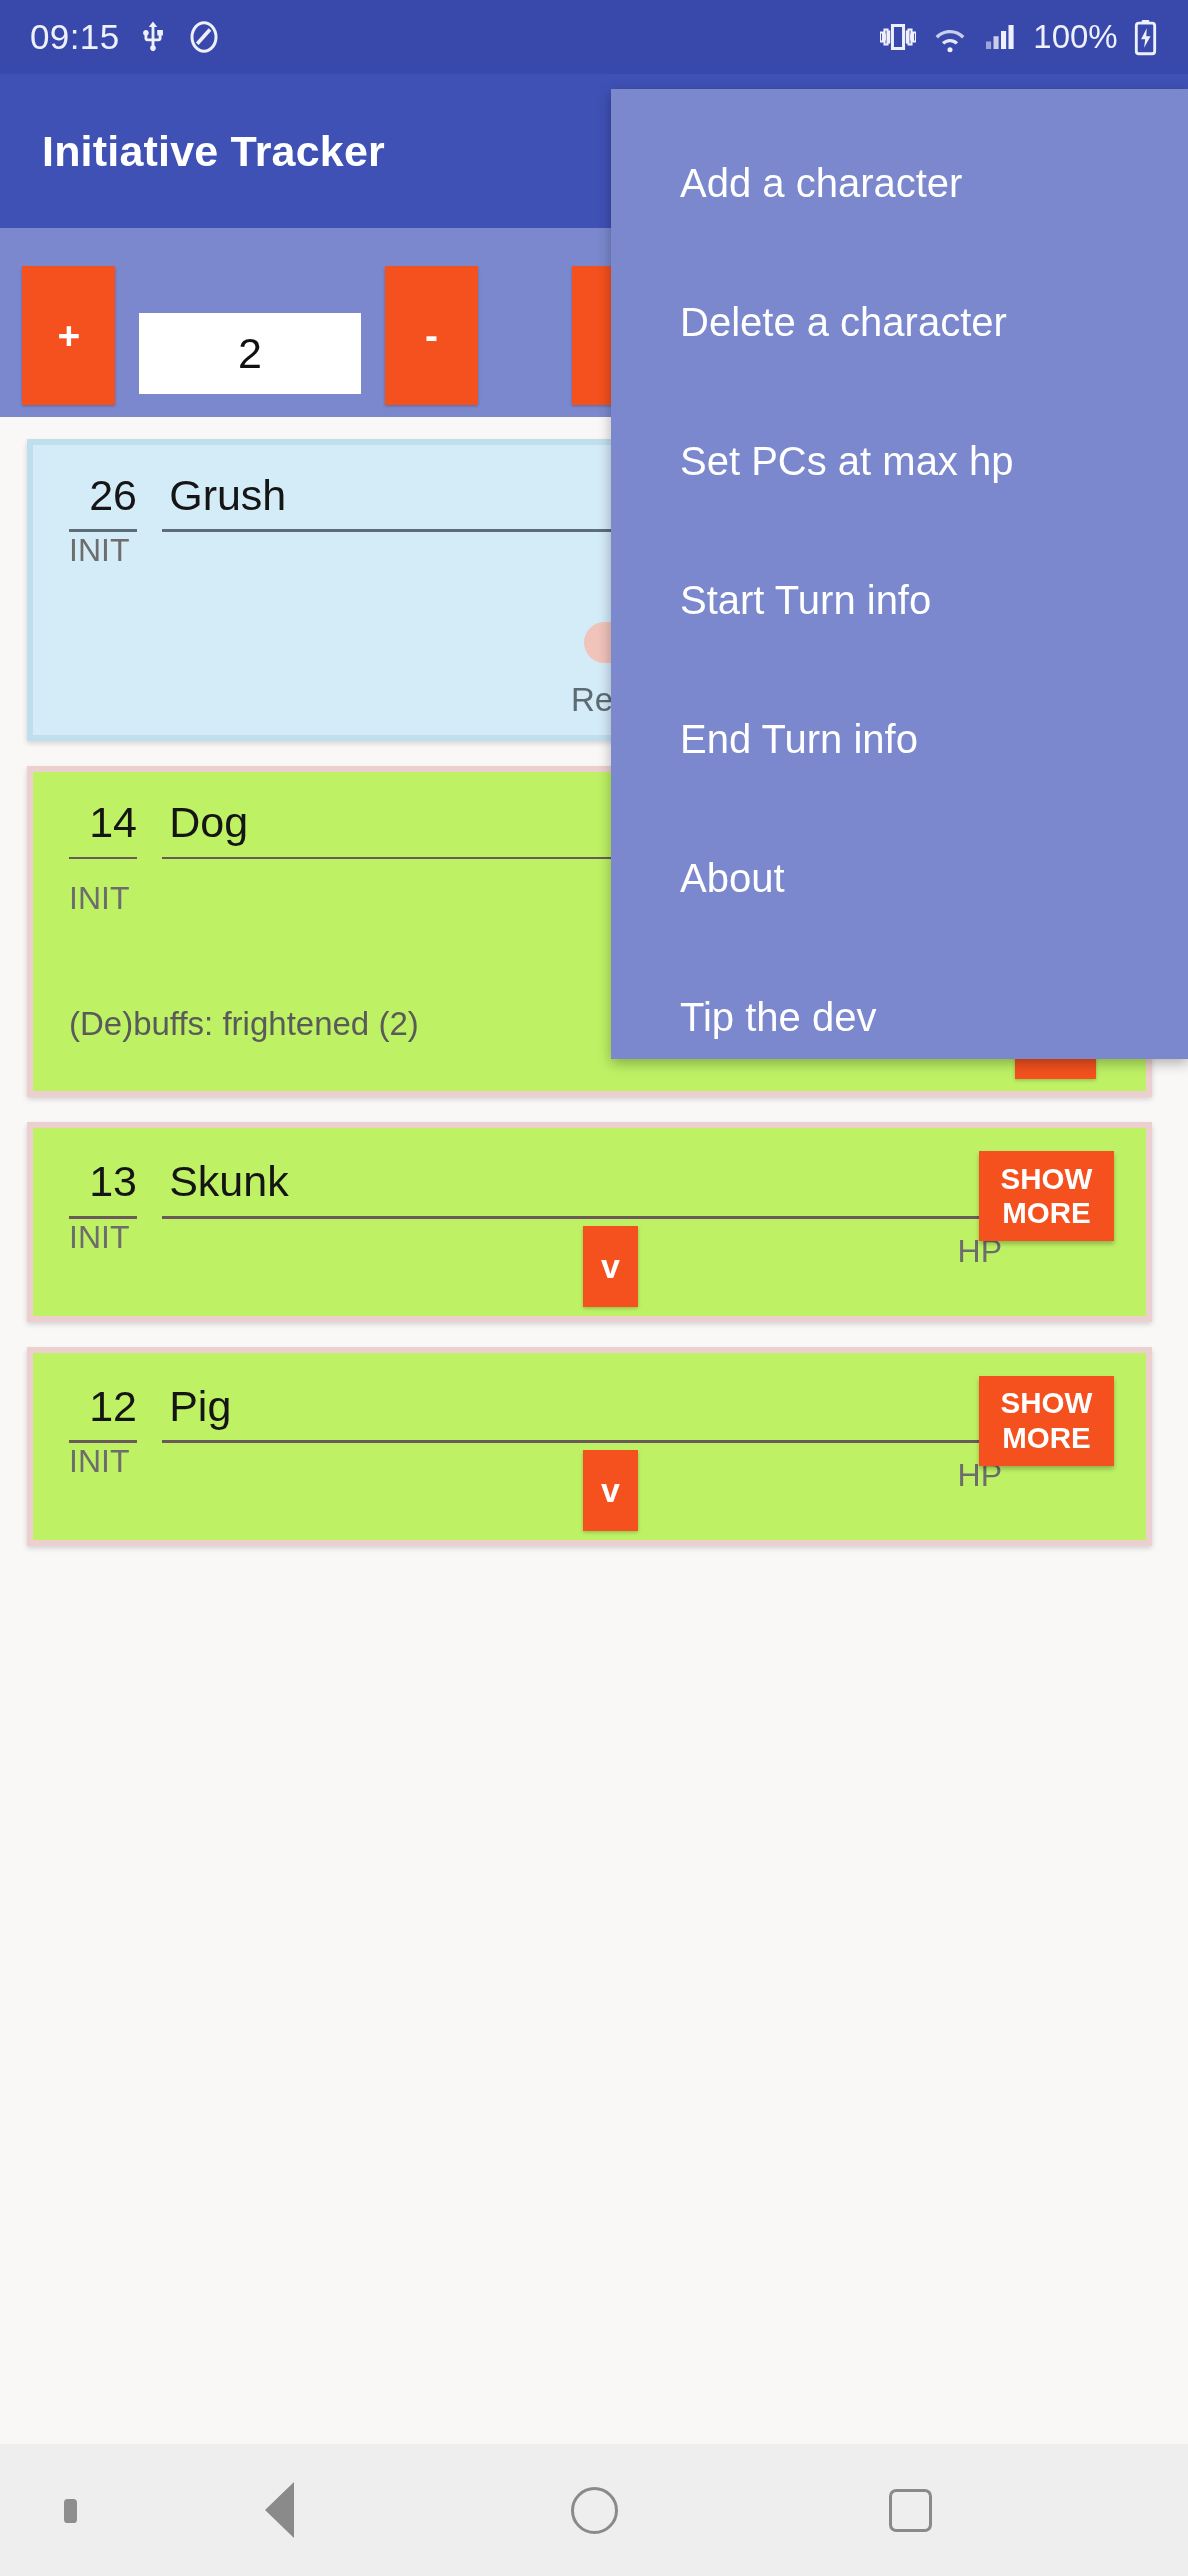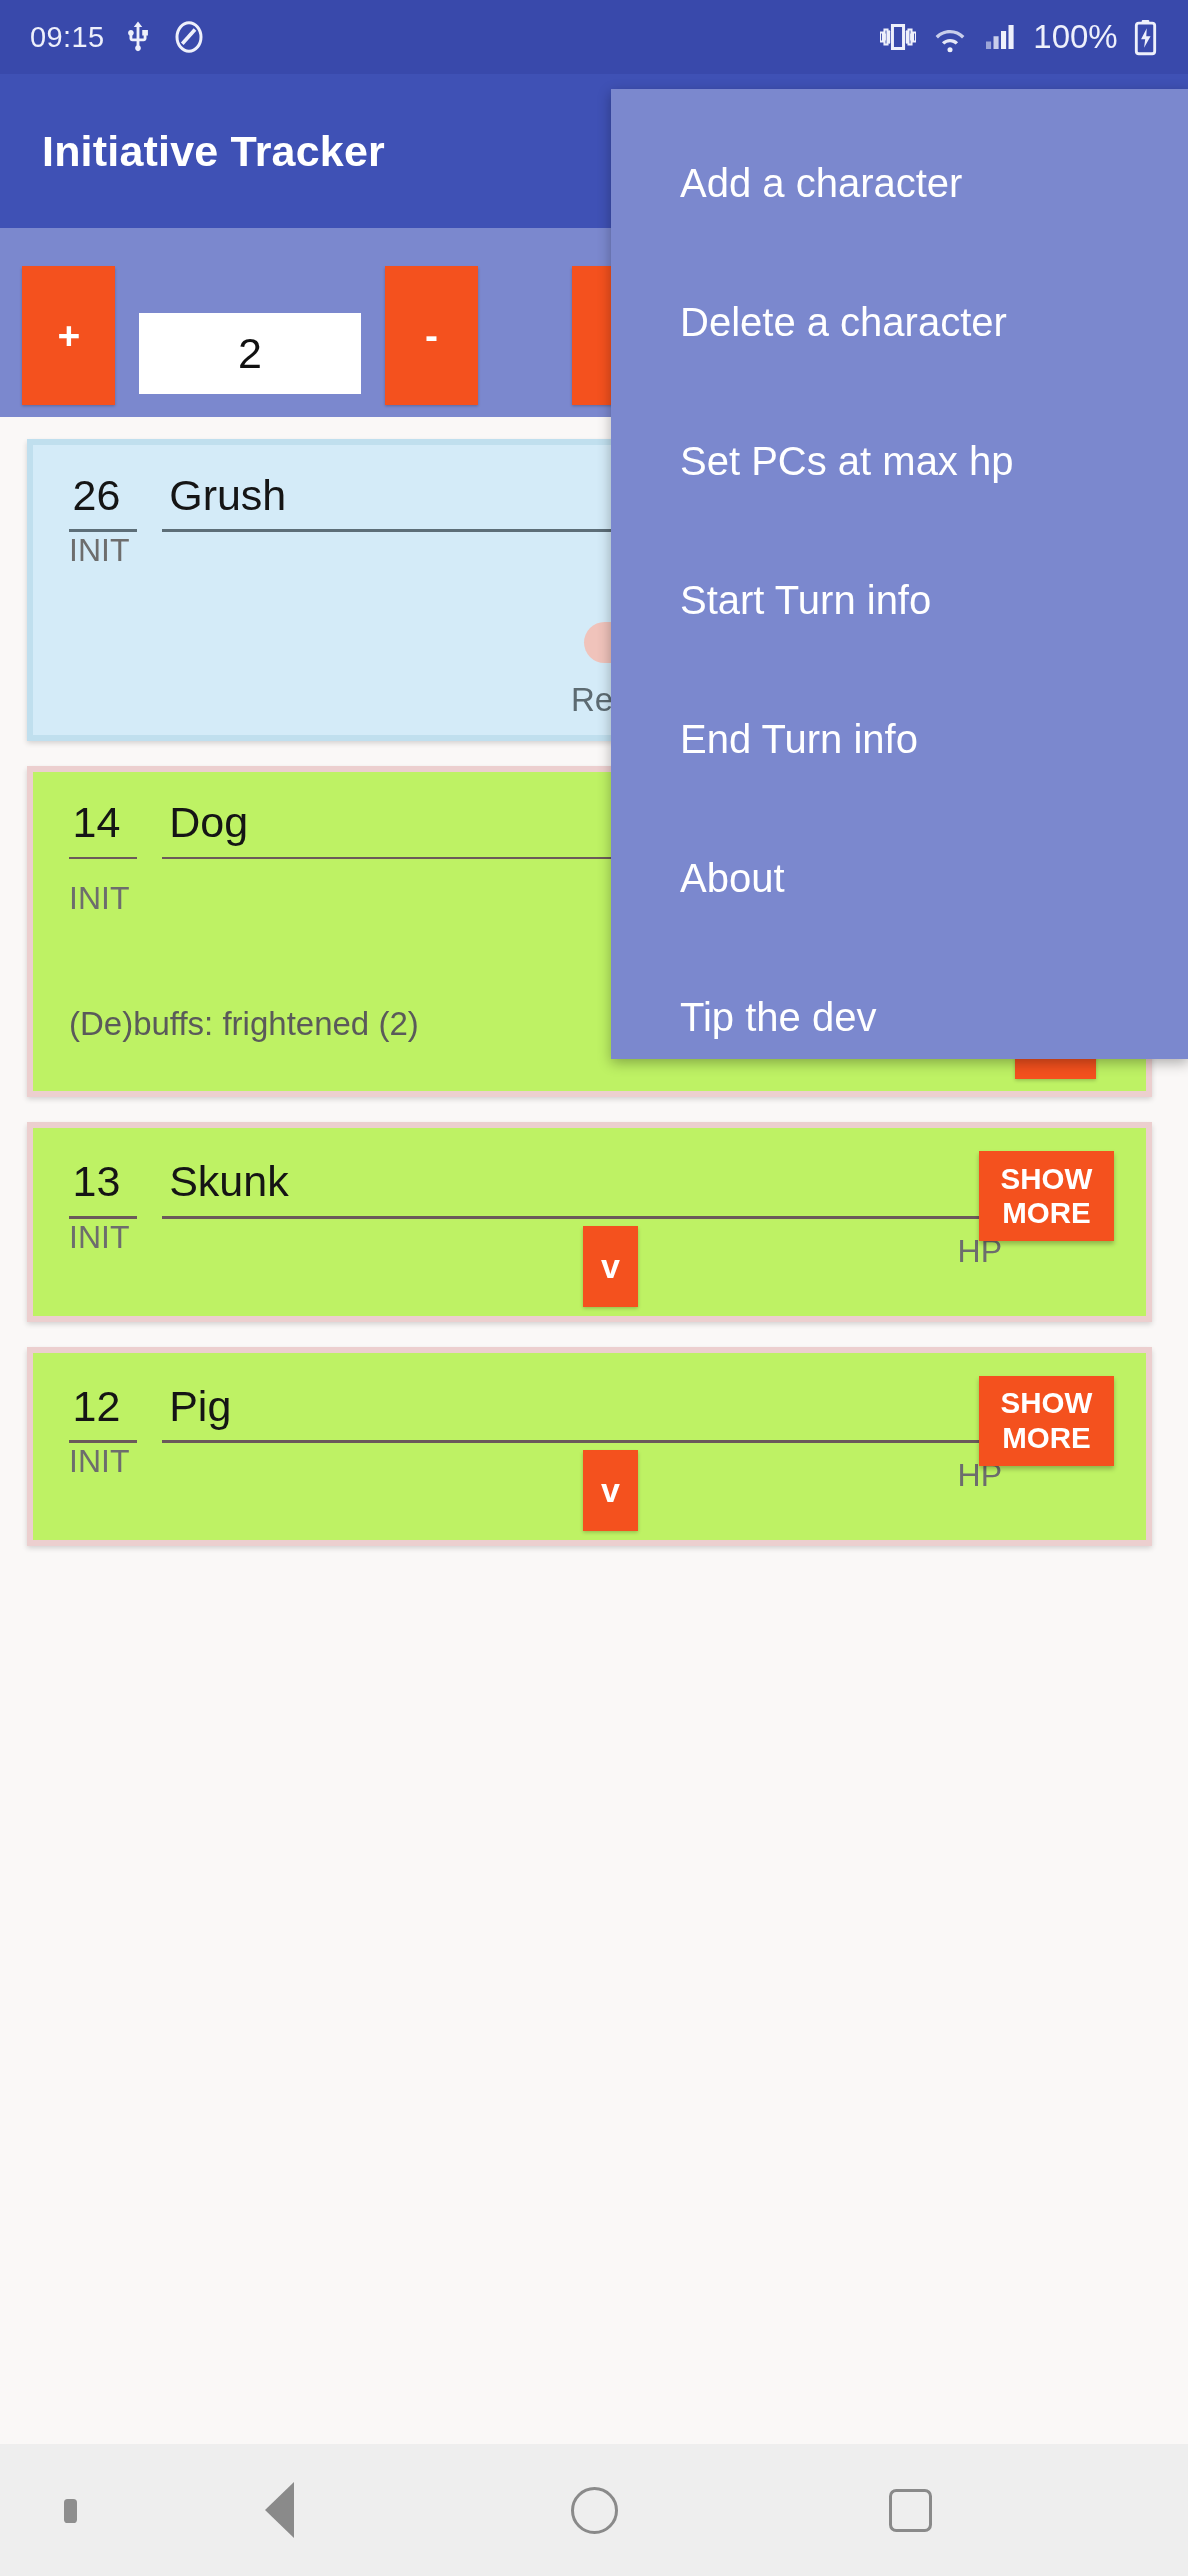--- a/index.html
+++ b/index.html
@@ -26,21 +26,21 @@
     left: 0; top: 0;
     width: 1189px; height: 74px;
     background: #3949ab;
     display: flex;
     align-items: center;
     padding: 0 30px;
     color: #eef0fb;
   }
   #status-left { display: flex; align-items: center; gap: 16px; }
   #status-right { margin-left: auto; display: flex; align-items: center; gap: 14.3px; }
-  .sb-clock { font-size: 29px; letter-spacing: 0.4px; }
+  .sb-clock { font-size: 35px; letter-spacing: 0.4px; }
   .sb-pct { font-size: 33px; letter-spacing: 0px; }
   .sb-icon { display: inline-flex; align-items: center; justify-content: center; }
 
   
   #app-bar {
     position: absolute;
     left: 0; top: 74px;
     width: 1189px; height: 154px;
     background: #3f51b5;
     display: flex;
@@ -121,21 +121,21 @@
     line-height: 1.0;
     padding-bottom: 12.5px;
     white-space: nowrap;
   }
   .fld-underline {
     height: 2.7px;
     background: #6b5a5a;
   }
   .card.pc .fld-underline { background: #5d6e78; }
   .f-init { width: 68px; }
-  .f-init .fld-val { padding-left: 3.6px; }
+  .f-init .fld-val { padding-left: 3.6px; text-align: right; }
   .f-name { flex: 1 1 auto; margin-left: 25px; }
   .f-name .fld-val { padding-left: 7.2px; }
   .f-hp   { width: 66px; margin-left: 34px; text-align: center; }
   .f-hp .fld-val { text-align: center; }
 
   .card-row2 {
     display: flex;
     align-items: flex-start;
     padding: 0 36px 30px 36px;
     position: relative;

